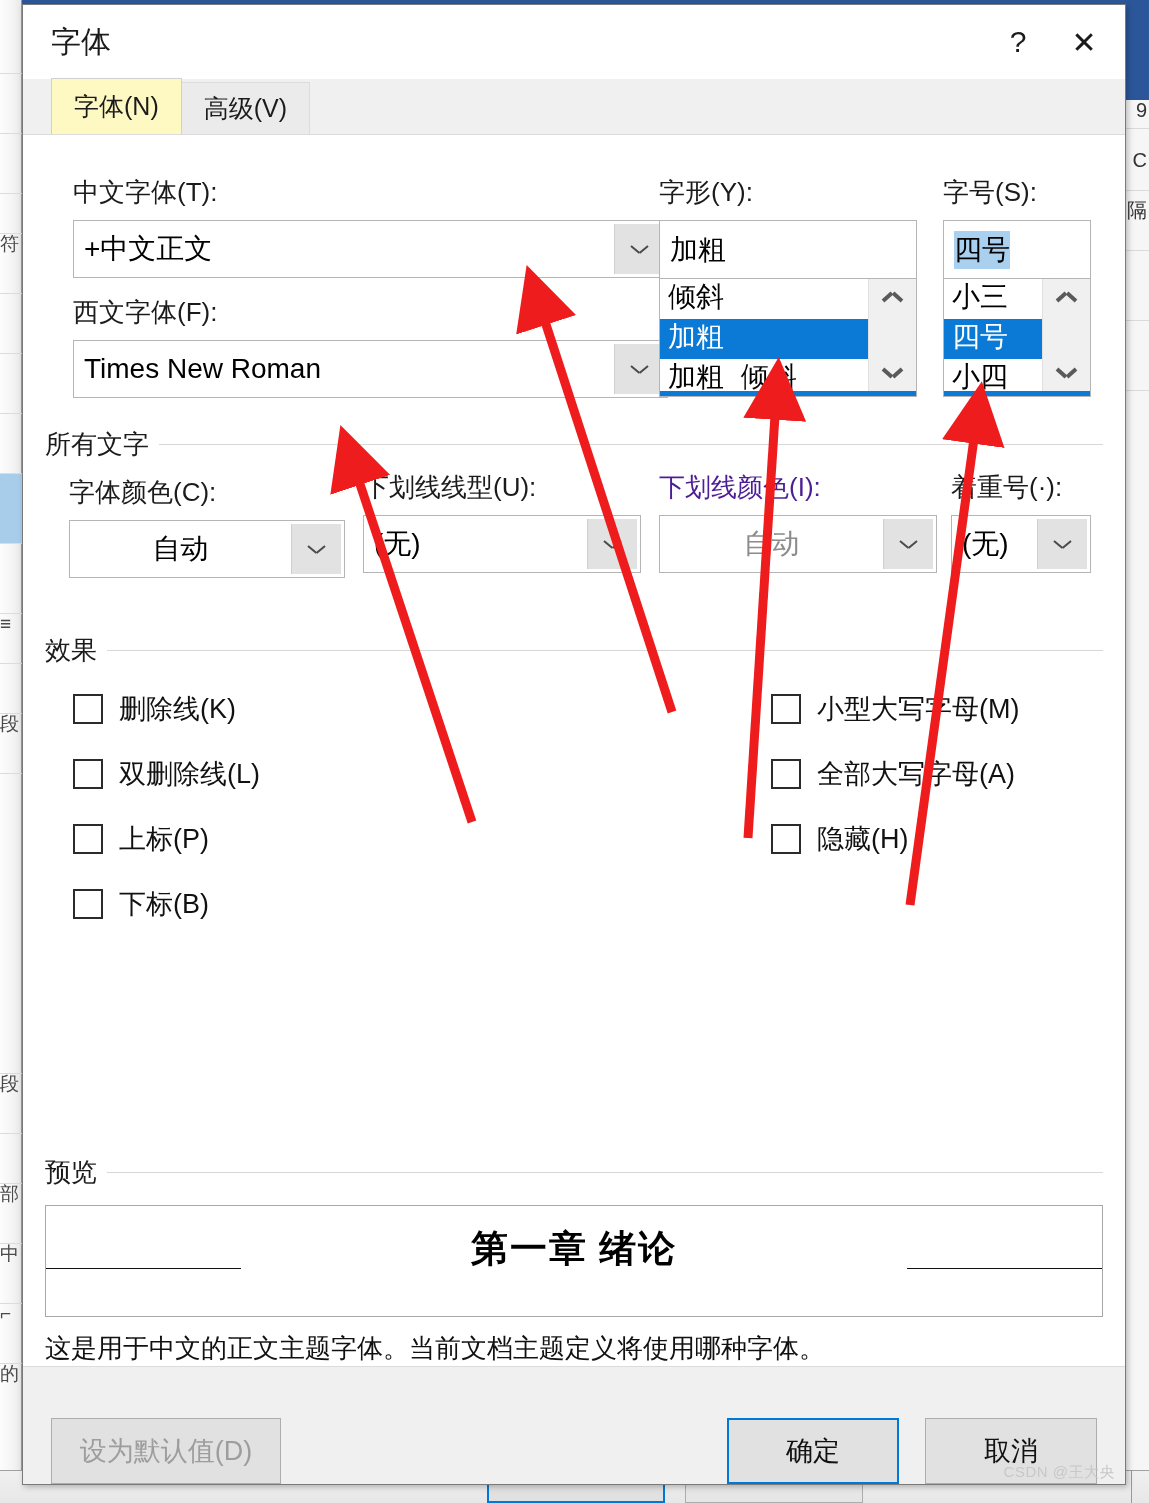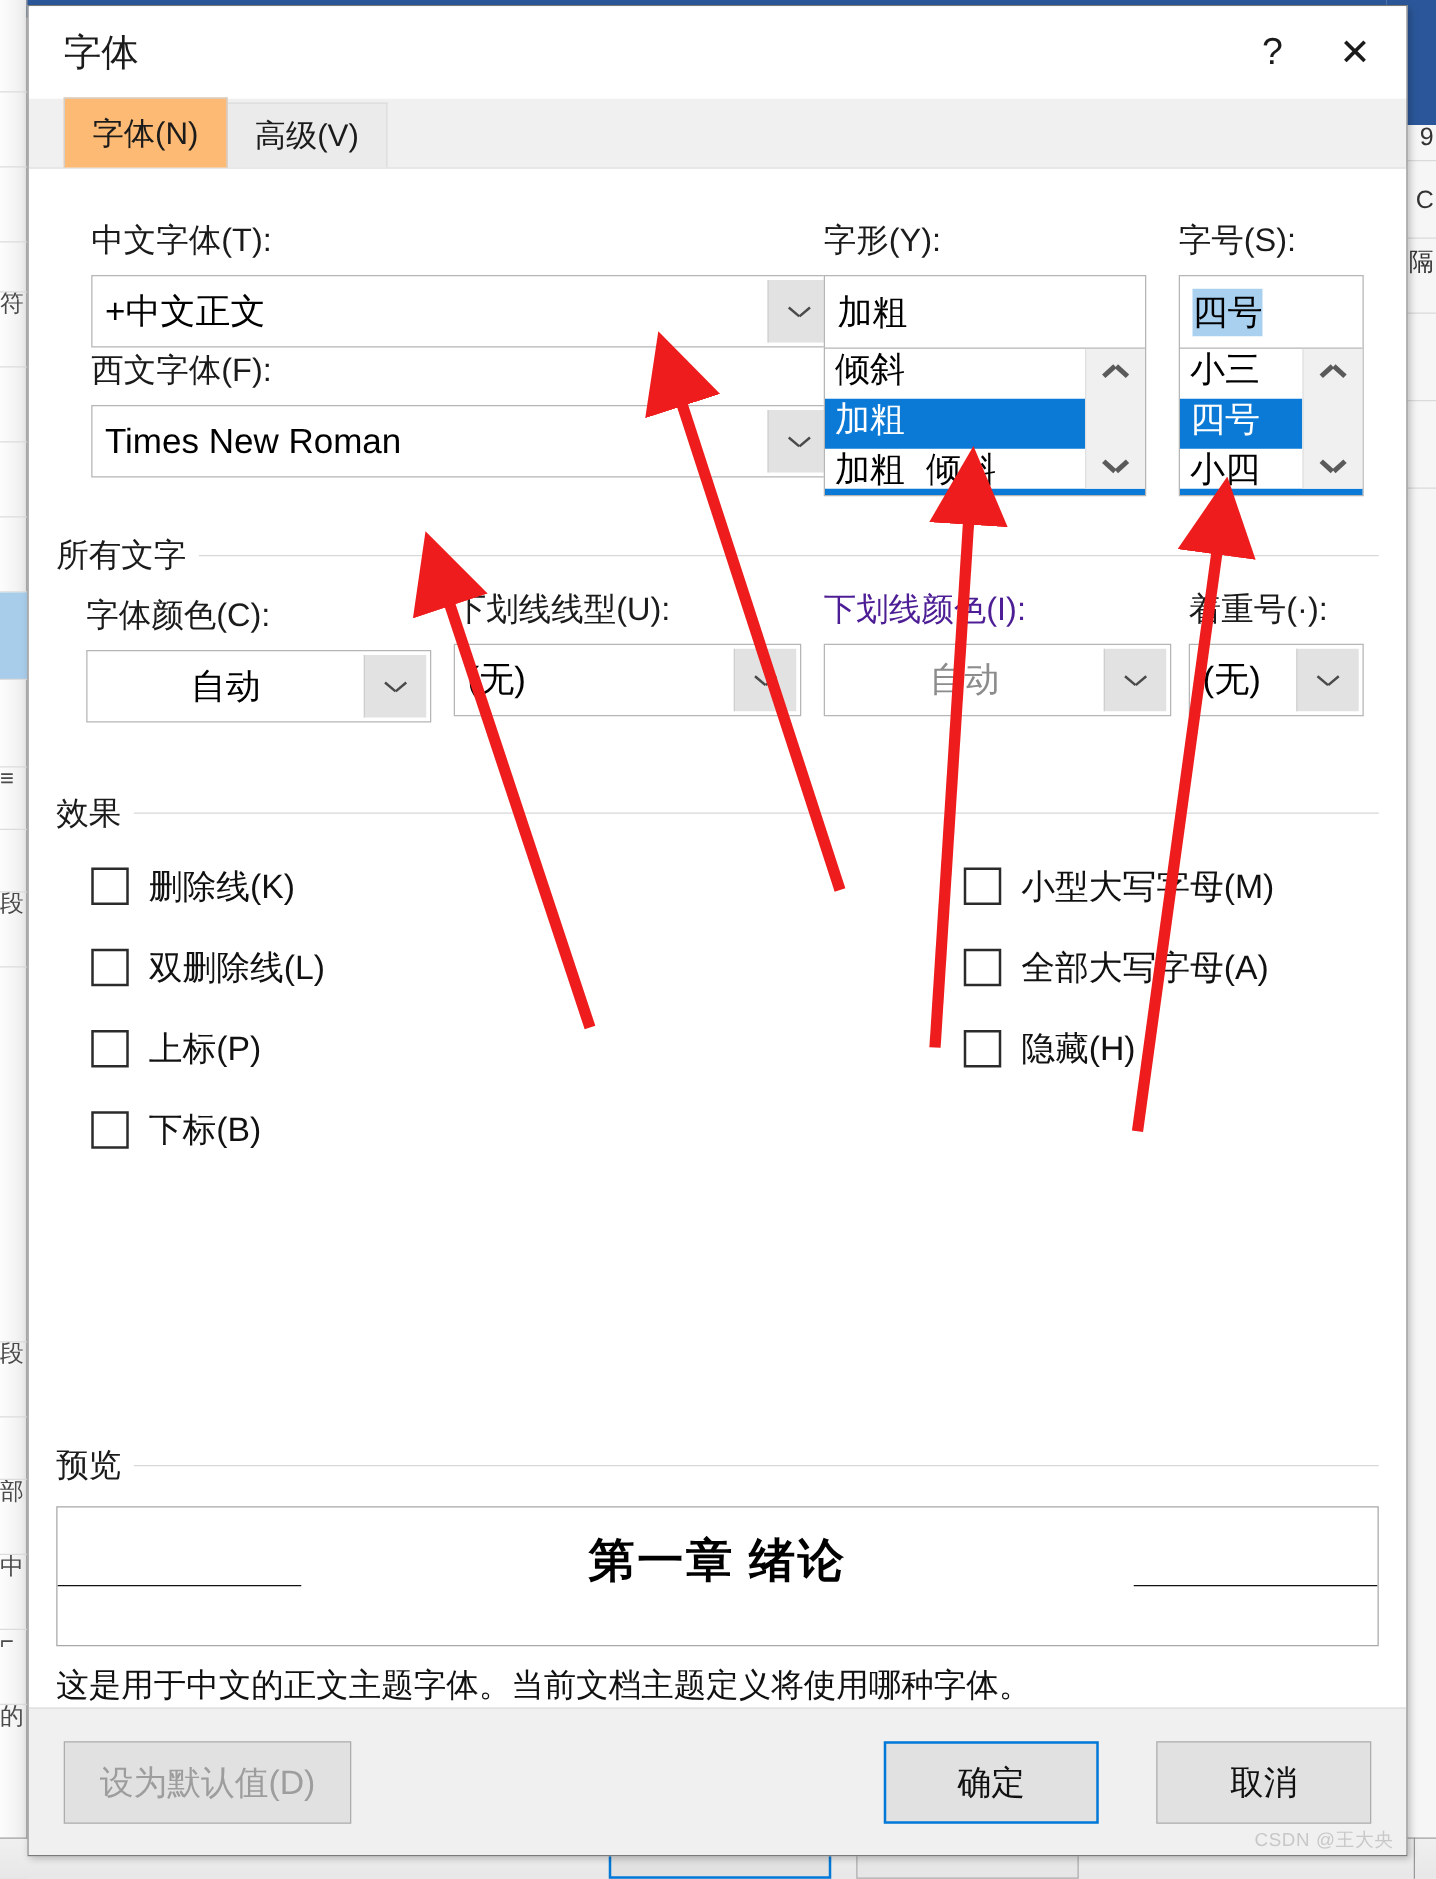--- a/index.html
+++ b/index.html
@@ -86,21 +86,21 @@
     flex: 0 0 auto; height: 56px; background: #f0f0f0;
     display: flex; align-items: flex-end; padding-left: 28px;
     border-bottom: 1px solid #dcdcdc;
     position: relative;
   }
   .tab {
     height: 52px; padding: 0 22px; display: flex; align-items: center;
     font-size: 25px; color: #1b1b1b; background: #ebebeb;
     border: 1px solid #dcdcdc; border-bottom: none; margin-right: -1px;
   }
-  .tab.active { background: #fdba74; border-color: #d0d0d0; height: 56px; position: relative; z-index: 2; }
+  .tab.active { background: #fef9c3; border-color: #d0d0d0; height: 56px; position: relative; z-index: 2; }
 
   .body {
     flex: 1 1 auto; background: #ffffff; position: relative;
     padding: 0 28px;
   }
 
   
   .lbl { font-size: 26px; color: #1b1b1b; white-space: nowrap; }
   .lbl.disabled { color: #4c1d95; }
 
@@ -180,23 +180,22 @@
     font-size: 37px; font-weight: bold; color: #000;
     font-family: "Liberation Serif", "DejaVu Serif", serif;
     letter-spacing: 2px;
   }
   .pv-desc { font-size: 26px; color: #111; margin-top: 14px; }
 
   
   .footer {
     flex: 0 0 auto; height: 118px; background: #f0f0f0;
     border-top: 1px solid #dcdcdc;
-    display: flex; align-items: center; padding: 0 28px;
+    display: flex; align-items: flex-end; padding: 0 28px;
     position: relative;
-    gap: 20px;
   }
   .btn {
     height: 66px; display: flex; align-items: center; justify-content: center;
     font-size: 27px; border: 1px solid #adadad; background: #e1e1e1; color: #111;
   }
   .btn.disabled { color: #9d9d9d; }
   .btn.default { border: 2px solid #0078d7; }
   .footer .spacer { flex: 1 1 auto; }
   .watermark {
     position: absolute; right: 10px; bottom: 2px;
@@ -279,21 +278,21 @@
     <div style="position:absolute; left:50px; top:40px; width:595px;">
       <div class="lbl"><span>中文字体(T):</span></div>
       <div class="combo" style="margin-top:10px;">
         <div class="val">+中文正文</div>
         <div class="arrow">
             <span class="chev"></span>
           </div>
       </div>
     </div>
 
-    <div style="position:absolute; left:50px; top:144px; width:595px;">
+    <div style="position:absolute; left:50px; top:160px; width:595px;">
       <div class="lbl"><span>西文字体(F):</span></div>
       <div class="combo" style="margin-top:10px;">
         <div class="val">Times New Roman</div>
         <div class="arrow">
             <span class="chev"></span>
           </div>
       </div>
     </div>
 
     <div style="position:absolute; left:636px; top:40px; width:258px;">

